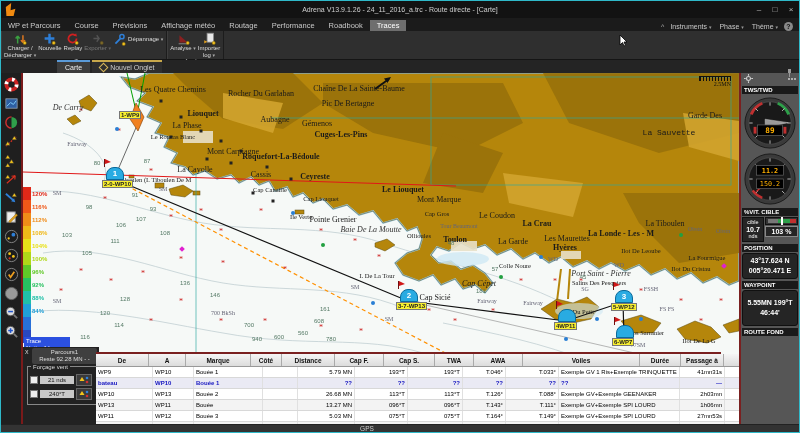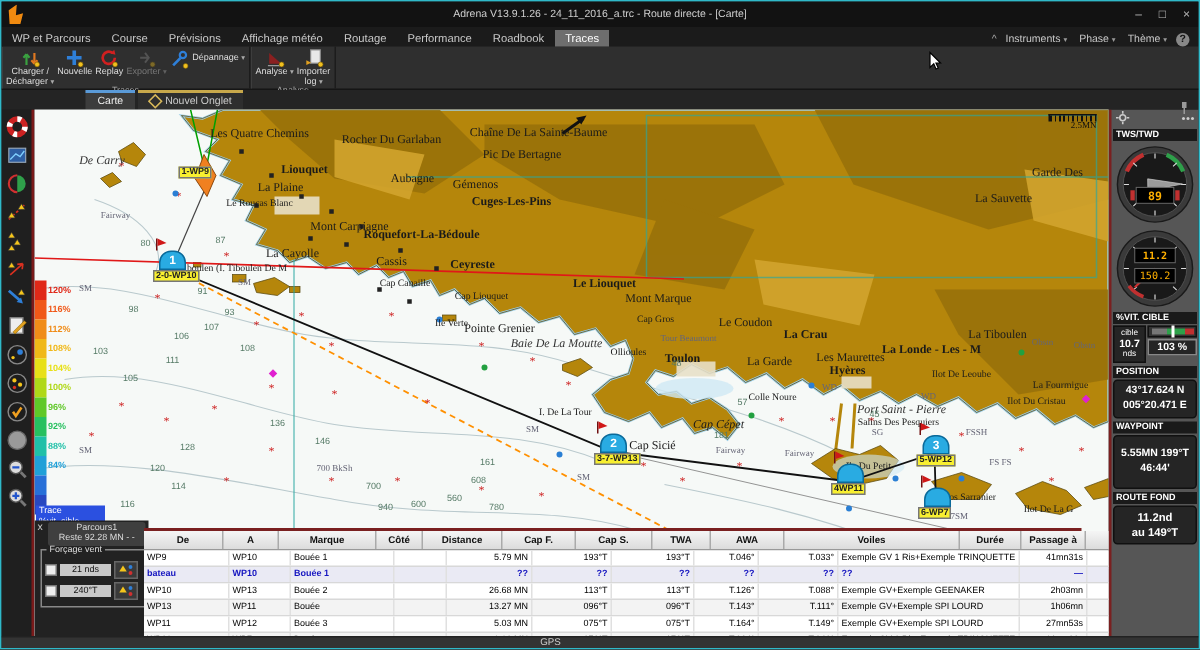--- a/index.html
+++ b/index.html
@@ -447,21 +447,21 @@
       <div id="map-labels">
           <div class="mlbl i" style="left: 45px; top: 34px;">De Carry</div>
           <div class="mlbl " style="left: 150px; top: 16px;">Les Quatre Chemins</div>
           <div class="mlbl " style="left: 238px; top: 20px;">Rocher Du Garlaban</div>
           <div class="mlbl " style="left: 336px; top: 15px;">Chaîne De La Sainte-Baume</div>
           <div class="mlbl " style="left: 325px; top: 30px;">Pic De Bertagne</div>
           <div class="mlbl b" style="left: 180px; top: 40px;">Liouquet</div>
           <div class="mlbl " style="left: 252px; top: 46px;">Aubagne</div>
           <div class="mlbl " style="left: 278px; top: 50px; padding-left: 32px;">Gémenos</div>
           <div class="mlbl b" style="left: 318px; top: 61px;">Cuges-Les-Pins</div>
-          <div class="mlbl " style="left: 164px; top: 52px;">La Plaine</div>
+          <div class="mlbl " style="left: 164px; top: 52px;">La Phase</div>
           <div class="mlbl s" style="left: 150px; top: 63px;">Le Roucas Blanc</div>
           <div class="mlbl " style="left: 210px; top: 78px;">Mont Carpiagne</div>
           <div class="mlbl b" style="left: 258px; top: 83px;">Roquefort-La-Bédoule</div>
           <div class="mlbl " style="left: 172px; top: 96px;">La Cayolle</div>
           <div class="mlbl s" style="left: 128px; top: 106px;">Ile Tiboulen (I. Tiboulen De M</div>
           <div class="mlbl " style="left: 238px; top: 101px;">Cassis</div>
           <div class="mlbl b" style="left: 292px; top: 103px;">Ceyreste</div>
           <div class="mlbl s" style="left: 247px; top: 116px;">Cap Canaille</div>
           <div class="mlbl s" style="left: 298px; top: 125px;">Cap Liouquet</div>
           <div class="mlbl b" style="left: 380px; top: 116px;">Le Liouquet</div>
@@ -475,21 +475,21 @@
           <div class="mlbl b" style="left: 514px; top: 150px; text-align: right;">La Crau</div>
           <div class="mlbl s" style="left: 396px; top: 162px;">Ollioules</div>
           <div class="mlbl b" style="left: 432px; top: 166px;">Toulon</div>
           <div class="mlbl " style="left: 490px; top: 168px;">La Garde</div>
           <div class="mlbl " style="left: 544px; top: 165px;">Les Maurettes</div>
           <div class="mlbl b" style="left: 542px; top: 174px;">Hyères</div>
           <div class="mlbl b" style="left: 598px; top: 160px;">La Londe - Les - M</div>
           <div class="mlbl g" style="left: 672px; top: 156px;">Obstn</div>
           <div class="mlbl g" style="left: 700px; top: 158px;">Obstn</div>
           <div class="mlbl " style="left: 642px; top: 150px;">La Tiboulen</div>
-          <div class="mlbl " style="left: 646px; top: 59px;">La Sauvette</div>
+          <div class="mlbl " style="left: 646px; top: 59px; font-family: Liberation Mono, monospace;">La Sauvette</div>
           <div class="mlbl " style="left: 682px; top: 42px;">Garde Des</div>
           <div class="mlbl s" style="left: 618px; top: 177px;">Ilot De Leoube</div>
           <div class="mlbl s" style="left: 684px; top: 184px;">La Fourmigue</div>
           <div class="mlbl s" style="left: 668px; top: 195px;">Ilot Du Cristau</div>
           <div class="mlbl i" style="left: 578px; top: 200px;">Port Saint - Pierre</div>
           <div class="mlbl s" style="left: 576px; top: 209px;">Salins Des Pesquiers</div>
           <div class="mlbl s" style="left: 556px; top: 238px;">Ile Du Petit</div>
           <div class="mlbl s" style="left: 622px; top: 259px;">Gros Sarranier</div>
           <div class="mlbl s" style="left: 676px; top: 267px;">Ilot De La G</div>
           <div class="mlbl s" style="left: 354px; top: 202px;">I. De La Tour</div>
@@ -857,24 +857,20 @@
         <div>005°20.471 E</div>
       </div>
 
       <div class="sb-label">WAYPOINT</div>
       <div class="sb-box" style="padding:7px 0;font-size:7px;">
         <div>5.55MN 199°T</div>
         <div>46:44'</div>
       </div>
 
       <div class="sb-label">ROUTE FOND</div>
-      <div class="sb-box">
-        <div>11.2nd</div>
-        <div>au 149°T</div>
-      </div>
     </div>
   </div>
 
   <div id="statusbar">
     <span>GPS</span>
   </div>
 
   <svg id="cursor" width="9" height="13" viewBox="0 0 9 13">
     <path d="M1,1 L1,11 L3.5,8.5 L5,12 L6.5,11.3 L5,8 L8,8 Z" fill="#fff" stroke="#000" stroke-width="0.8"></path>
   </svg>

